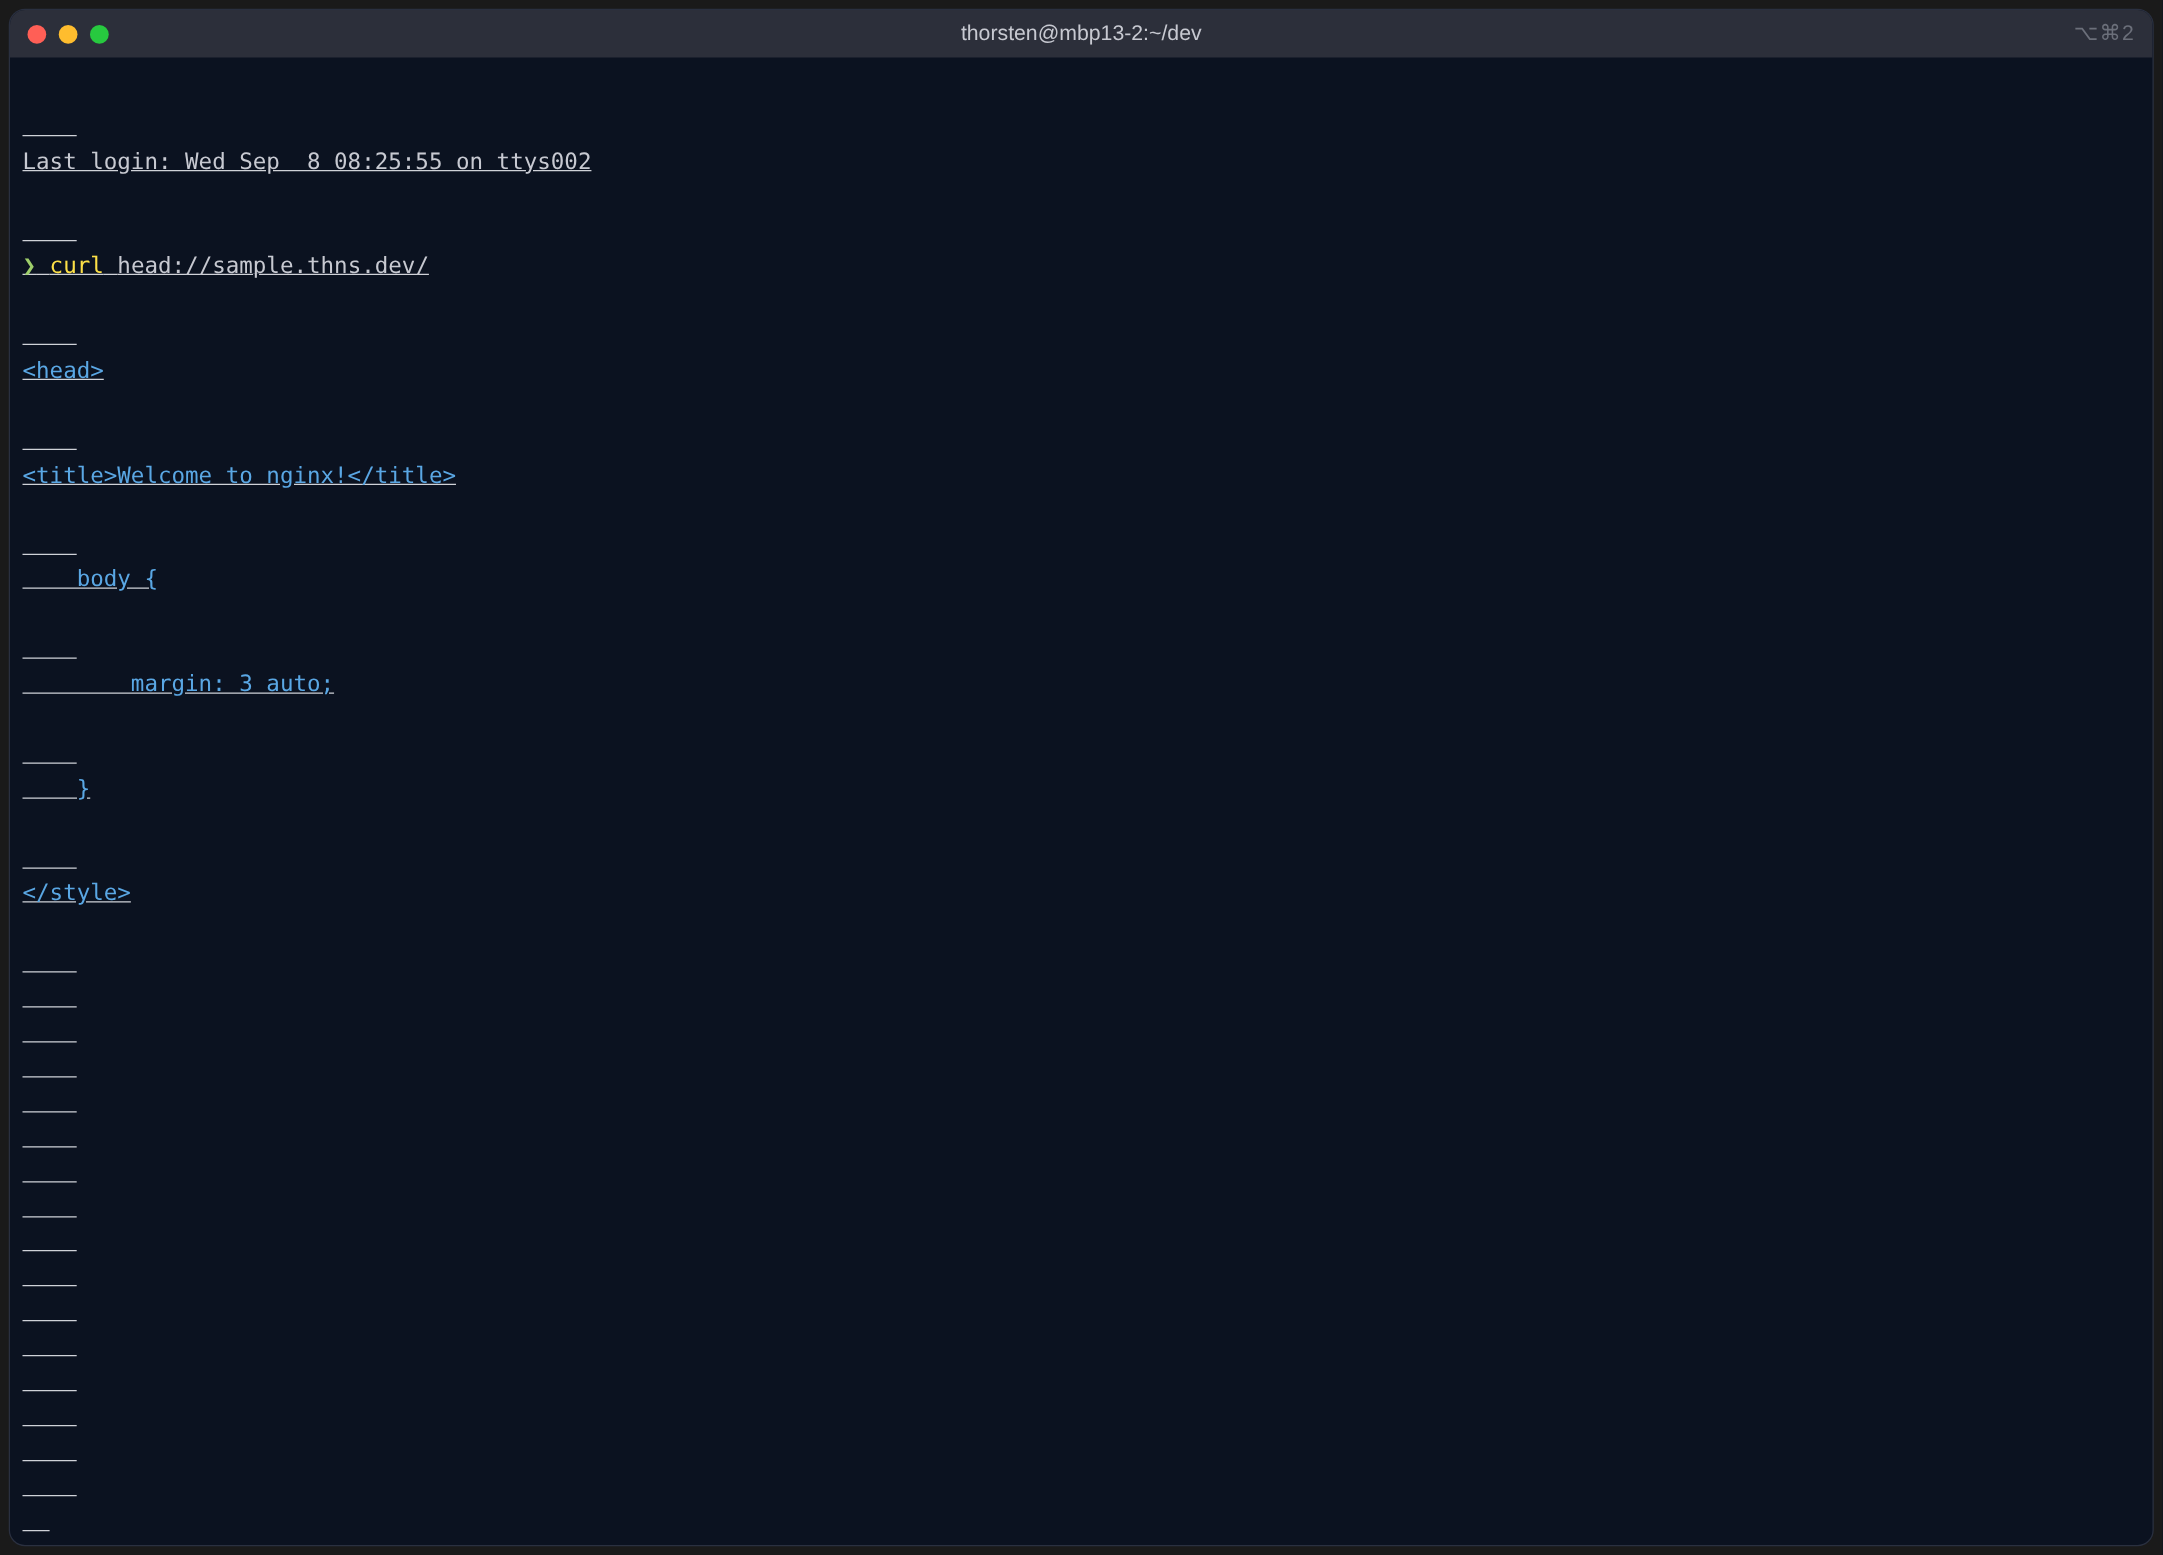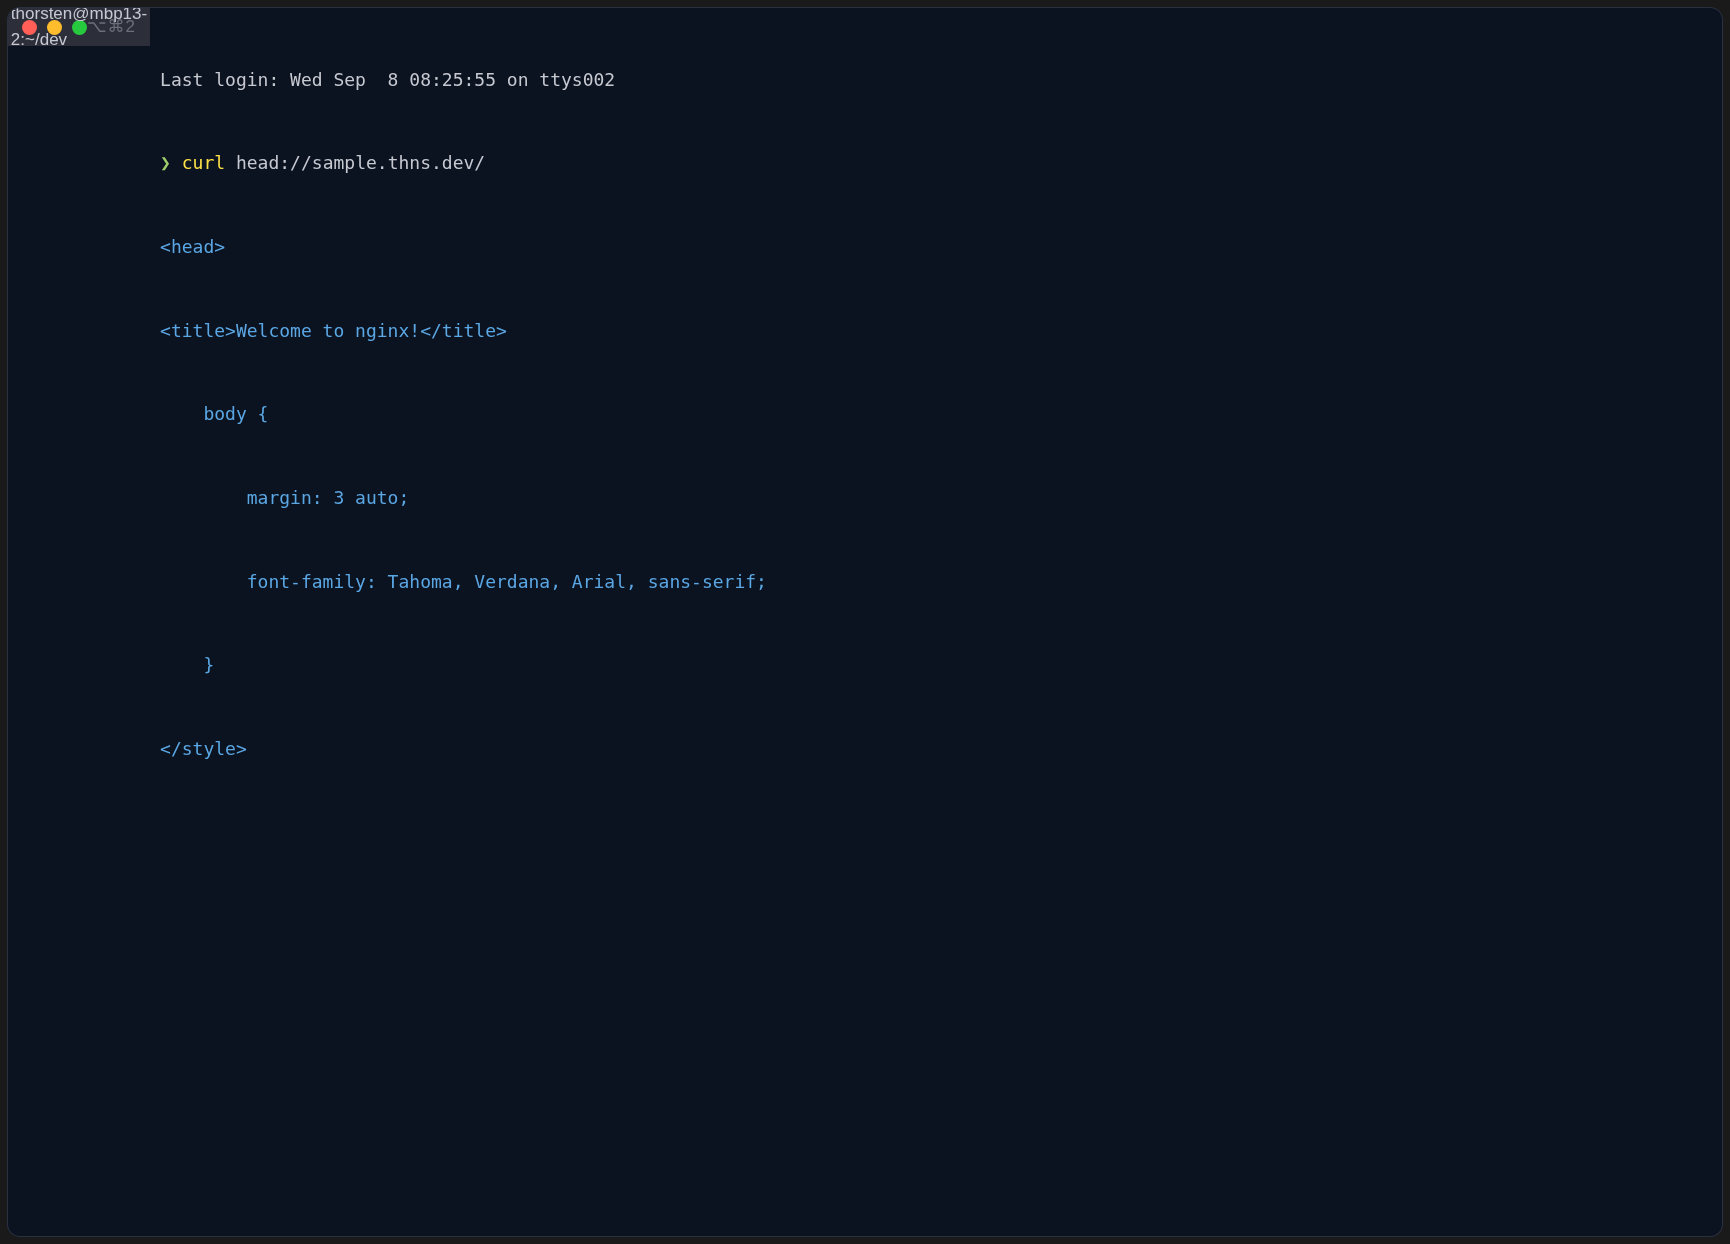--- a/index.html
+++ b/index.html
@@ -18,21 +18,21 @@
       padding: 8px;
     }
     .terminal-window {
       background: #0b1220;
       border-radius: 12px;
       width: 100%;
       height: 100%;
       overflow: hidden;
       box-shadow: 0 0 0 1px #2a3040;
       display: flex;
-      flex-direction: row;
+      flex-direction: column;
     }
     .title-bar {
       background: #2c2f3a;
       height: 38px;
       display: flex;
       align-items: center;
       padding: 0 14px;
       flex-shrink: 0;
       position: relative;
     }
@@ -58,26 +58,27 @@
       font-family: -apple-system, 'SF Pro Text', sans-serif;
     }
     .window-badge {
       margin-left: auto;
       color: #6b6f7a;
       font-size: 17px;
       font-family: -apple-system, sans-serif;
       letter-spacing: 1px;
     }
     .terminal-content {
-      padding: 2px 10px;
+      padding: 14px 10px;
       flex: 1;
       color: #d0d2d8;
       white-space: pre;
       overflow: hidden;
       position: relative;
+      text-decoration: underline;
     }
     .line {
       min-height: 1.55em;
     }
     .c-gray { color: #c7c9d1; }
     .c-green { color: #9ece6a; font-weight: 500; }
     .c-cyan { color: #fde047; }
     .c-blue { color: #5aa7e4; }
   </style>
 </head>
@@ -95,21 +96,20 @@
     <div class="window-badge">⌥⌘2</div>
   </div>
 
   <div class="terminal-content">
     <div class="line c-gray">Last login: Wed Sep  8 08:25:55 on ttys002</div>
     <div class="line"><span class="c-green">❯</span> <span class="c-cyan">curl</span> <span class="c-gray">head://sample.thns.dev/</span></div>
     <div class="line c-blue">&lt;head&gt;</div>
     <div class="line c-blue">&lt;title&gt;Welcome to nginx!&lt;/title&gt;</div>
     <div class="line c-blue">    body {</div>
     <div class="line c-blue">        margin: 3 auto;</div>
-    <div class="line c-blue">        font-family: Tahoma, Verdana, Arial, sans-serif;</div>
     <div class="line c-blue">    }</div>
     <div class="line c-blue">&lt;/style&gt;</div>
     
     
     
     
     
     
     
     

